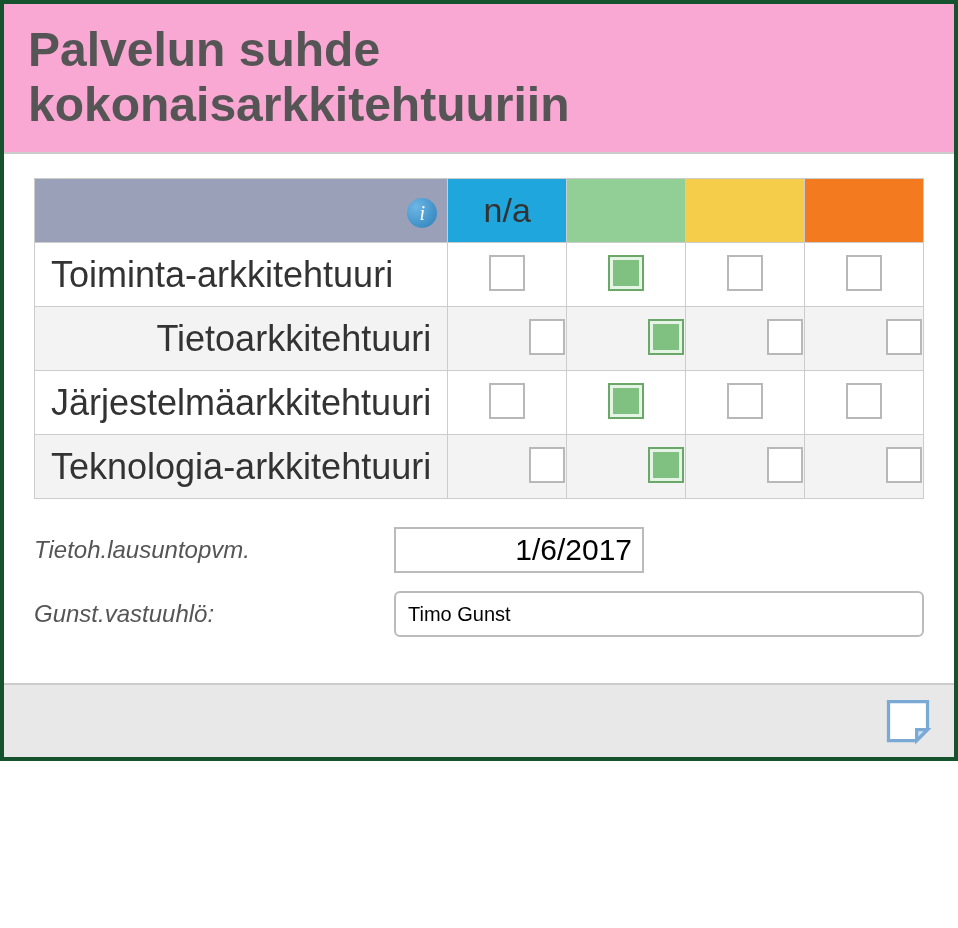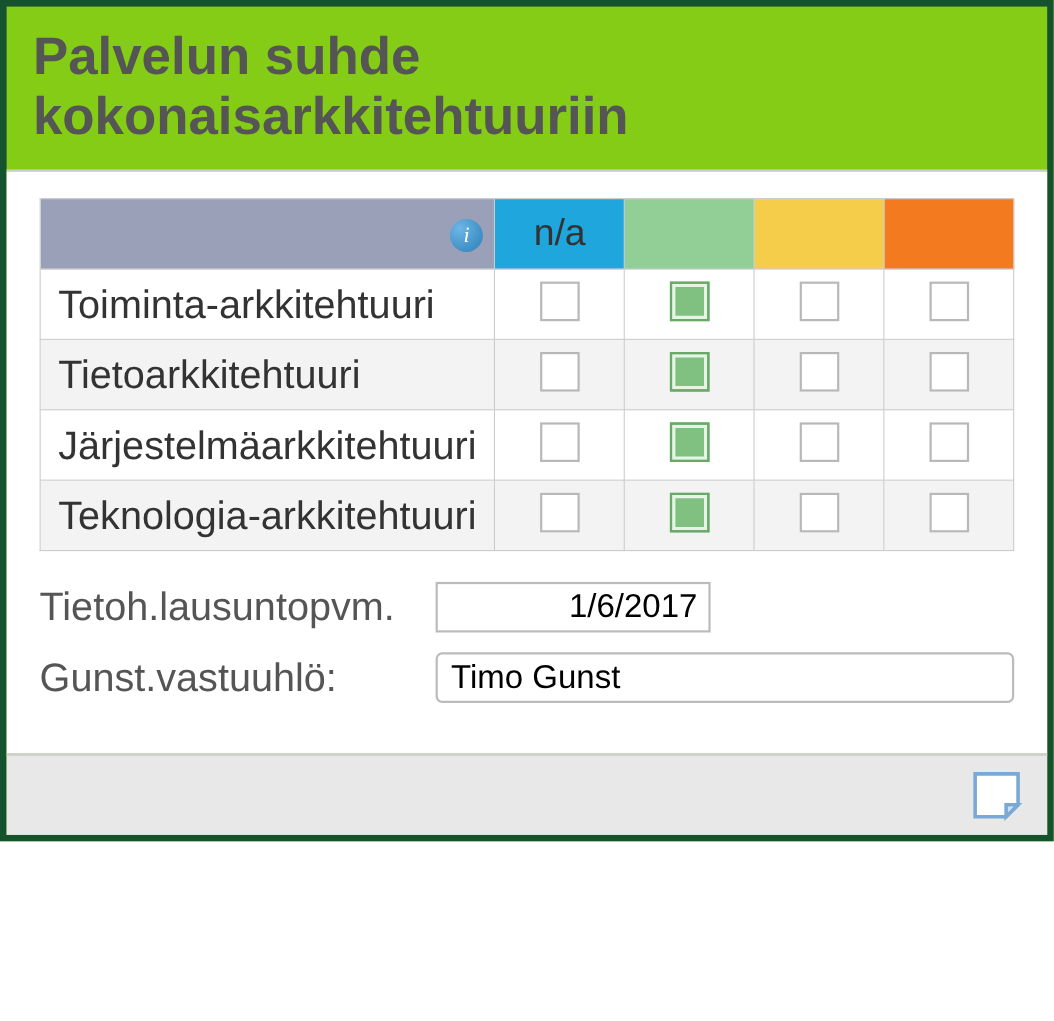--- a/index.html
+++ b/index.html
@@ -4,22 +4,22 @@
 <style>
   * { box-sizing: border-box; }
   body {
     margin: 0;
     padding: 0;
     font-family: Arial, Helvetica, sans-serif;
     background: #fff;
     width: 958px;
   }
   .panel {
-    border: 6px solid #14532d;
-    background: #84cc16;
+    border: 4px solid #14532d;
+    background: #f9a8d4;
   }
   .panel-header {
     padding: 18px 24px 20px 24px;
     border-bottom: 2px solid #ccc;
   }
   .panel-title {
     font-size: 48px;
     font-weight: bold;
     color: #555;
     margin: 0;
@@ -53,21 +53,21 @@
   table.matrix th.col-green { background: #91cf96; }
   table.matrix th.col-yellow { background: #f6cd4b; }
   table.matrix th.col-orange { background: #f47a1f; }
   table.matrix td.label-cell {
     text-align: left;
     padding: 6px 16px;
     font-size: 36px;
     color: #333;
     white-space: nowrap;
   }
-  table.matrix tr.row-alt td { background: #f3f3f3; }
+  table.matrix tr.row-alt td { background: #f3f3f3; text-align: right; }
   table.matrix tr.row-plain td { background: #fff; }
   table.matrix td.check-cell {
     width: 120px;
     height: 64px;
   }
   .chk {
     display: inline-block;
     width: 36px;
     height: 36px;
     border: 2px solid #b8b8b8;
@@ -91,40 +91,41 @@
     line-height: 30px;
     text-align: center;
     vertical-align: middle;
   }
   .form-row {
     display: flex;
     align-items: center;
     margin-bottom: 18px;
   }
   .form-label {
-    font-size: 36px;
+    font-size: 24px;
+    font-style: italic;
     color: #555;
     width: 360px;
     flex-shrink: 0;
   }
   .date-input {
     width: 250px;
     height: 46px;
     border: 2px solid #bbb;
     font-size: 30px;
     text-align: right;
     padding: 19px 10px;
     background: #fff;
   }
   .text-input {
     flex: 1;
     height: 46px;
     border: 2px solid #bbb;
     border-radius: 6px;
-    font-size: 30px;
+    font-size: 20px;
     padding: 2px 12px;
     background: #fff;
   }
   .link-icon {
     width: 46px;
     height: 46px;
     border-radius: 8px;
     background: #f47a1f;
     display: inline-flex;
     align-items: center;

